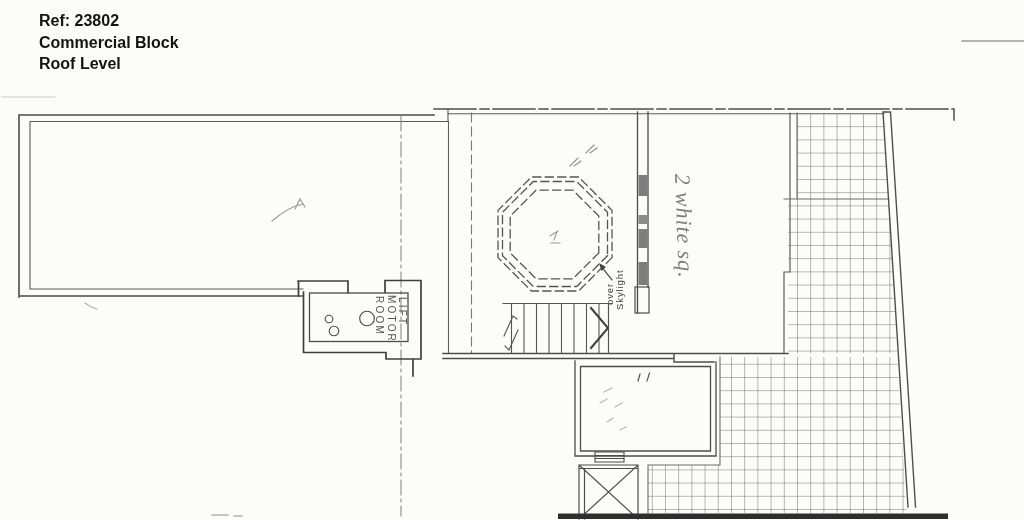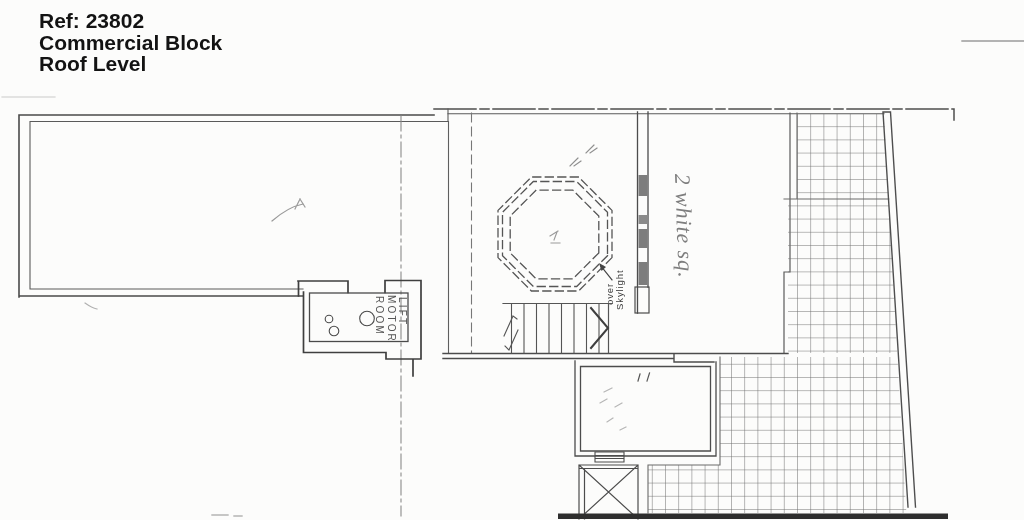--- a/index.html
+++ b/index.html
@@ -1,18 +1,18 @@
 <!DOCTYPE html>
 <html><head>
 <meta charset="utf-8">
 <style>
   html,body{margin:0;padding:0;}
   .page{position:relative;width:1024px;height:520px;background:#fcfcfb;overflow:hidden;
         font-family:"Liberation Sans", sans-serif;}
-  .hdr{position:absolute;left:39px;top:10px;font-size:21px;font-weight:bold;color:#131313;
+  .hdr{position:absolute;left:39px;top:10px;font-size:16px;font-weight:bold;color:#131313;
        line-height:21.5px;letter-spacing:0;}
   svg{position:absolute;left:0;top:0;}
 </style>
 </head>
 <body>
 <div class="page">
 
 <div class="hdr">Ref: 23802<br>Commercial Block<br>Roof Level</div>
 <svg width="1024" height="520" viewBox="0 0 1024 520" fill="none">
 <defs>

